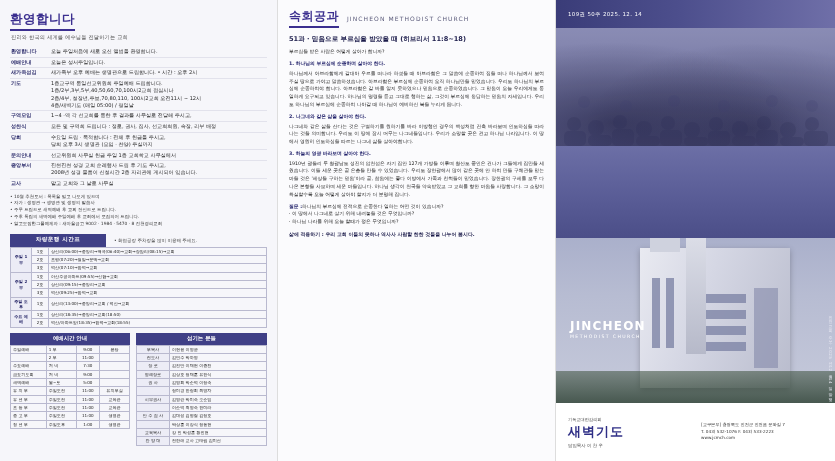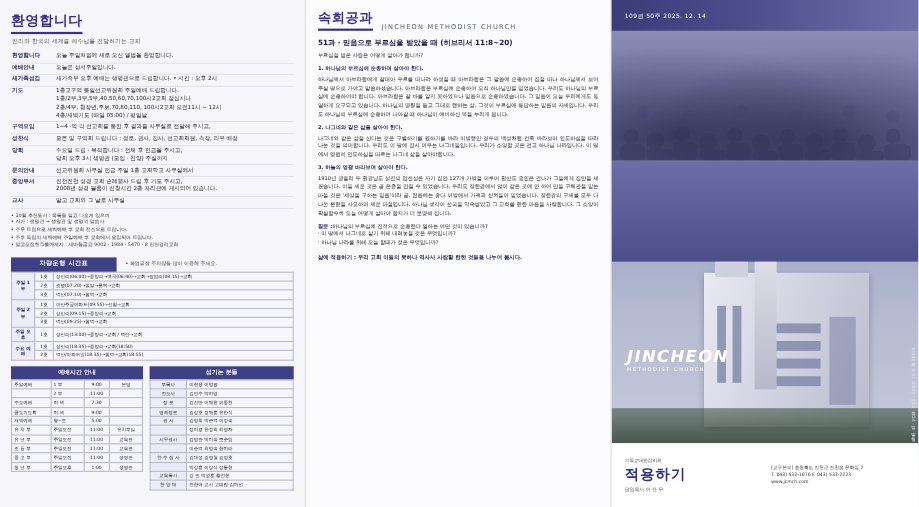--- a/index.html
+++ b/index.html
@@ -59,21 +59,21 @@
   .two-col{display:flex;gap:6px;margin-top:5px;}
   .col-a{width:120px;}
   .col-c{flex:1;}
 
   
   .panel-mid{
     width:278px;height:461px;
     background:#fbfbfd;position:relative;box-sizing:border-box;
     padding:8px 11px 4px 11px;border-right:1px solid #ddd;
   }
-  .mid-head{display:flex;align-items:flex-end;gap:8px;margin-bottom:7px;}
+  .mid-head{display:flex;align-items:center;gap:8px;margin-bottom:7px;}
   .sermon-title{
     color:#3b2f8f;font-size:12px;font-weight:bold;letter-spacing:0.5px;
     border-bottom:2px solid #3b2f8f;padding-bottom:1px;
   }
   .church-en{font-size:6px;color:#5a5a7a;letter-spacing:1.1px;}
   .lesson{
     font-size:6.6px;font-weight:bold;color:#1b1b4a;margin-bottom:4px;
   }
   .body-text{font-size:4.75px;color:#222;line-height:1.62;text-align:justify;}
   .body-text p{margin:0 0 4.5px 0;}
@@ -141,21 +141,21 @@
     position:absolute;left:0;right:0;bottom:0;height:32px;
     background:linear-gradient(180deg,rgba(60,80,60,.55),rgba(40,60,45,.8));
   }
   .cover-bottom{
     position:absolute;left:0;right:0;bottom:0;height:58px;background:#ffffff;
     display:flex;align-items:center;
   }
   .logo-en{
     position:absolute;left:14px;bottom:64px;color:#fff;
   }
-  .logo-en .l1{font-size:15px;font-weight:bold;letter-spacing:1.2px;font-style:italic;}
+  .logo-en .l1{font-size:12px;font-weight:bold;letter-spacing:1.2px;}
   .logo-en .l2{font-size:4.6px;letter-spacing:1.4px;margin-top:1px;}
   .cb-left{width:52%;padding-left:12px;box-sizing:border-box;}
   .cb-denom{font-size:4.2px;color:#444;}
   .cb-name{font-size:13px;font-weight:bold;color:#2f2f86;letter-spacing:1px;margin-top:1px;}
   .cb-pastor{font-size:4.4px;color:#444;margin-top:2px;}
   .cb-right{flex:1;font-size:4.2px;color:#333;line-height:1.55;padding-right:8px;}
   .side-vert{
     position:absolute;right:2px;bottom:62px;writing-mode:vertical-rl;
     font-size:4px;color:#e8e8f2;letter-spacing:.5px;
   }
@@ -434,21 +434,21 @@
         </table>
       </div>
     </div>
   </div>
 
   <div class="panel-mid">
     <div class="mid-head">
       <div class="sermon-title">속회공과</div>
       <div class="church-en">JINCHEON METHODIST CHURCH</div>
     </div>
-    <div class="lesson">51과 · 믿음으로 부르심을 받았을 때 (히브리서 11:8~20)</div>
+    <div class="lesson">51과 · 믿음으로 부르심을 받았을 때 (히브리서 11:8~18)</div>
     <div class="body-text">
       <p>부르심을 받은 사람은 어떻게 살아가 합니까?</p>
       <div id="mid-sections">
           <p class="h-sec" style="margin: 4px 0px 2px;">1. 하나님의 부르심에 순종하며 살아야 한다.</p>
           <p>하나님께서 아브라함에게 갈대아 우르를 떠나라 하셨을 때 아브라함은 그 말씀에 순종하여 집을 떠나 하나님께서 보여 주실 땅으로 가야고 말씀하셨습니다. 아브라함은 부르심에 순종하여 오직 하나님만을 믿었습니다. 우리도 하나님의 부르심에 순종하여야 합니다. 아브라함은 갈 바를 알지 못하였으나 믿음으로 순종하였습니다. 그 믿음이 오늘 우리에게도 동일하게 요구되고 있습니다. 하나님의 명령을 듣고 그대로 행하는 삶, 그것이 부르심에 응답하는 믿음의 자세입니다. 우리도 하나님의 부르심에 순종하여 나아갈 때 하나님이 예비하신 복을 누리게 됩니다.</p>
           <p class="h-sec" style="margin: 4px 0px 2px;">2. 나그네와 같은 삶을 살아야 한다.</p>
           <p>나그네와 같은 삶을 산다는 것은 구별하기를 원하기를 바라 이방행인 경우의 백성처럼 건축 바라보며 인도하심을 따라 나는 것을 의미합니다. 우리도 이 땅에 잠시 머무는 나그네들입니다. 우리가 소망할 곳은 견고 하나님 나라입니다. 이 땅에서 영원히 인도하심을 따르는 나그네 삶을 살아야합니다.</p>
           <p class="h-sec" style="margin: 4px 0px 2px;">3. 하늘의 영광 바라보며 살아야 한다.</p>
           <p>1910년 광울리 두 황광남도 성진의 압천섬은 자기 집안 127개 가방을 이루며 황산도 중인은 건나가 그들에게 집만을 세웠습니다. 이들 세운 곳은 곧 은총을 만을 수 있었습니다. 우리도 장한광에서 많이 같은 곳에 안 하여 만들 구체관을 믿는 마을 것은 '세상을 구하는 믿음'이라 곧, 참음에는 좋다 이방에서 가족과 친척들이 믿었습니다. 장한광의 구세를 모두 다 나온 본향을 사모하며 세운 마을입니다. 하나님 생각이 천국을 약속받았고 그 교회를 향한 마음을 사랑합니다. 그 소망이 확실할수록 오늘 어떻게 살아야 할지가 더 분명해 집니다.</p>
         </div>
@@ -527,21 +527,21 @@
         <div class="l1">JINCHEON</div>
         <div class="l2">METHODIST CHURCH</div>
       </div>
     </div>
 
     <div class="side-vert">진천교회 주보 · 2025년 12월 14일 발행</div>
 
     <div class="cover-bottom">
       <div class="cb-left">
         <div class="cb-denom">기독교대한감리회</div>
-        <div class="cb-name">적용하기</div>
+        <div class="cb-name">새벽기도</div>
         <div class="cb-pastor">담임목사 이 찬 우</div>
       </div>
       <div class="cb-right">
         <div id="contact-lines">
             <div>[교구본부] 충청북도 진천군 진천읍 문화길 7</div>
             <div>T. 043) 532-1076   F. 043) 533-2223</div>
             <div>www.jcmch.com</div>
           </div>
       </div>
     </div>

